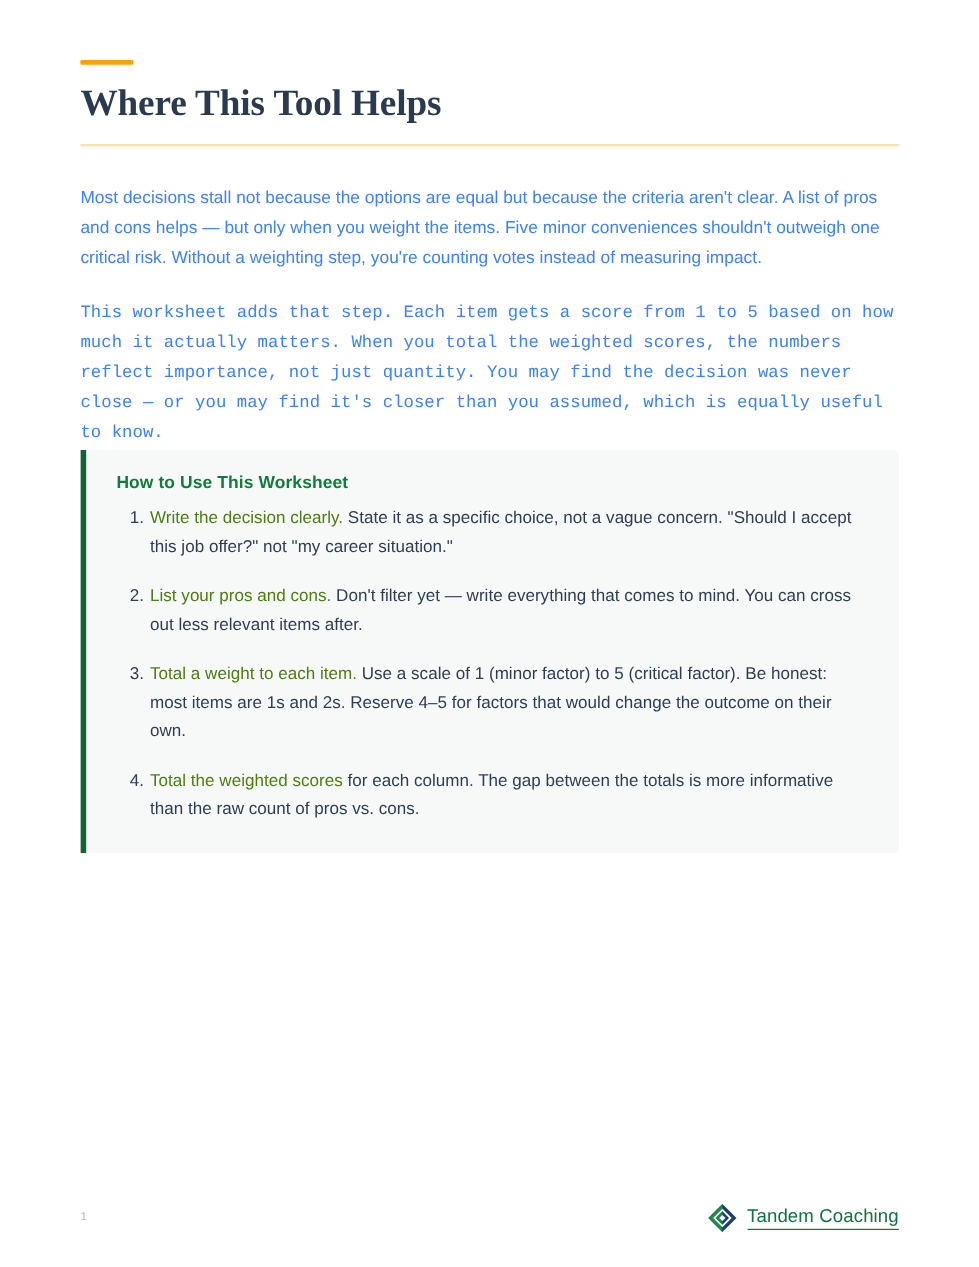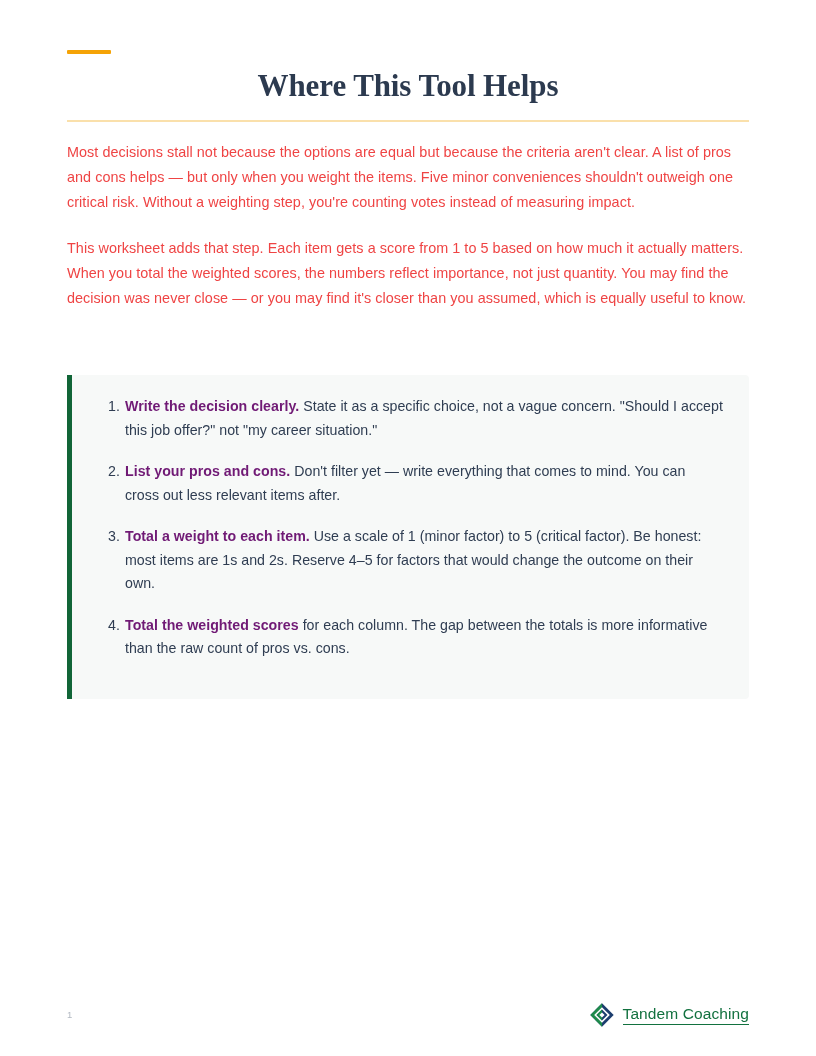--- a/index.html
+++ b/index.html
@@ -39,44 +39,44 @@
     margin-bottom: 14px;
   }
   .page-title {
     font-family: "Liberation Serif", serif;
     font-size: 31px;
     font-weight: bold;
     color: #2c3a4f;
     letter-spacing: -0.1px;
     margin: 0 0 16px 0;
     line-height: 1.15;
-    text-align: center;
   }
   .title-rule {
     width: 682px;
     height: 2px;
     background: #fae0ab;
   }
 
   
   .content {
     position: absolute;
     left: 67px;
     top: 140px;
     width: 682px;
   }
   .para {
     font-size: 14.4px;
     line-height: 24.8px;
-    color: #ef4444;
-    margin: 0 0 22px 0;
+    color: #3b82f6;
+    margin: 13px 0 22px 0;
     letter-spacing: 0.05px;
   }
   .para:last-of-type {
     margin-bottom: 0;
+    font-family: Liberation Mono, monospace;
   }
 
   
   .callout {
     position: absolute;
     left: 67px;
     top: 375px;
     width: 682px;
     box-sizing: border-box;
     background: #f7f9f8;
@@ -114,22 +114,22 @@
     content: counter(step) ".";
     position: absolute;
     left: -21px;
     top: 0;
     width: 16px;
     text-align: right;
     color: #2f3d52;
     font-size: 14.2px;
   }
   .callout-list b {
-    font-weight: bold;
-    color: #701a75;
+    font-weight: normal;
+    color: #4d7c0f;
   }
 
   
   .footer-page-number {
     position: absolute;
     left: 67px;
     top: 1009px;
     font-size: 9.5px;
     color: #b3b9c2;
     letter-spacing: 0.3px;
@@ -168,20 +168,21 @@
     <h1 class="page-title">Where This Tool Helps</h1>
     <div class="title-rule"></div>
   </div>
 
   <div class="content">
     <p class="para">Most decisions stall not because the options are equal but because the criteria aren't clear. A list of pros and cons helps — but only when you weight the items. Five minor conveniences shouldn't outweigh one critical risk. Without a weighting step, you're counting votes instead of measuring impact.</p>
     <p class="para">This worksheet adds that step. Each item gets a score from 1 to 5 based on how much it actually matters. When you total the weighted scores, the numbers reflect importance, not just quantity. You may find the decision was never close — or you may find it's closer than you assumed, which is equally useful to know.</p>
   </div>
 
   <div class="callout">
+    <div class="callout-title">How to Use This Worksheet</div>
     <ol class="callout-list" id="callout-list">
         <li><b>Write the decision clearly.</b><span> State it as a specific choice, not a vague concern. "Should I accept this job offer?" not "my career situation."</span></li>
         <li><b>List your pros and cons.</b><span> Don't filter yet — write everything that comes to mind. You can cross out less relevant items after.</span></li>
         <li><b>Total a weight to each item.</b><span> Use a scale of 1 (minor factor) to 5 (critical factor). Be honest: most items are 1s and 2s. Reserve 4–5 for factors that would change the outcome on their own.</span></li>
         <li><b>Total the weighted scores</b><span> for each column. The gap between the totals is more informative than the raw count of pros vs. cons.</span></li>
       </ol>
   </div>
 
   <div class="footer-page-number">1</div>
 

